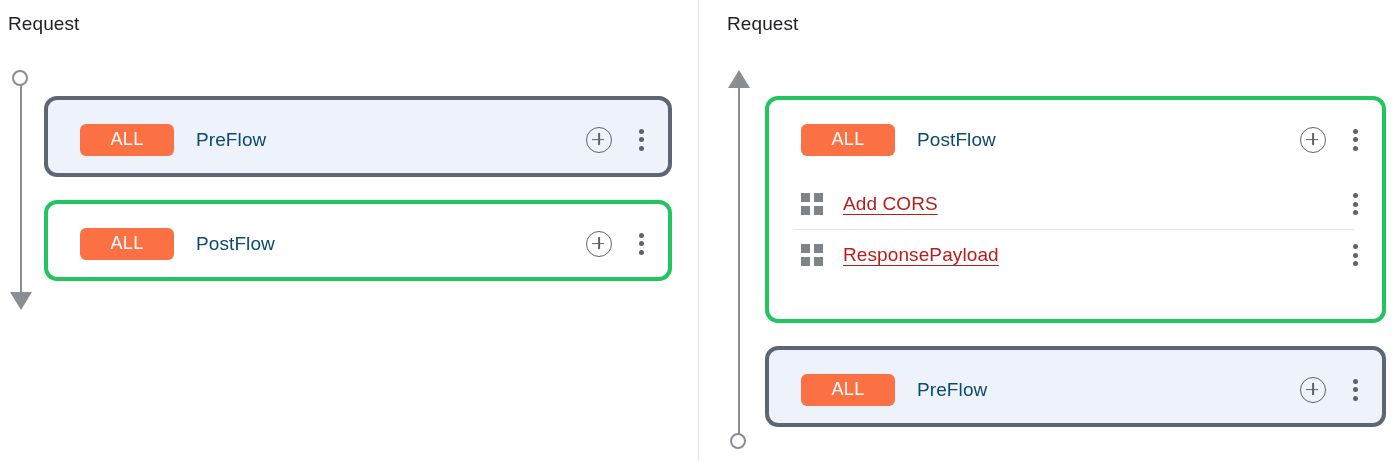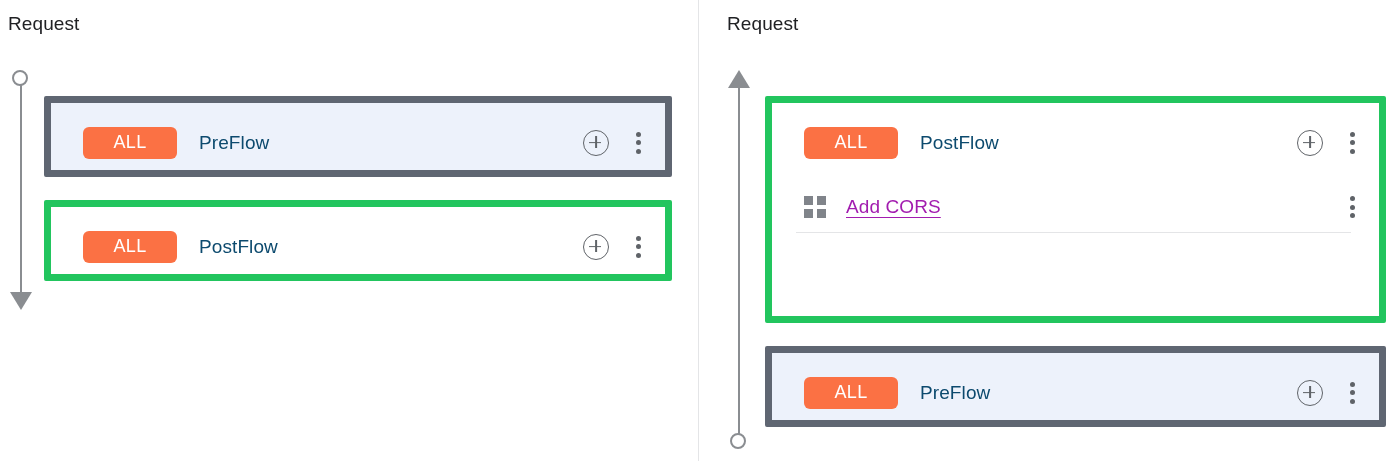--- a/index.html
+++ b/index.html
@@ -93,22 +93,22 @@
     border-bottom: 18px solid #8a8d91;
   }
   .rail-response .rail-line { top: 16px; height: 350px; }
   .rail-response .rail-circle { top: 363px; }
 
   
   .card {
     position: absolute;
     box-sizing: border-box;
     background: #ffffff;
-    border: 7px solid #22c55e;
-    border-radius: 2px;
+    border: 4px solid #22c55e;
+    border-radius: 13px;
   }
   .card.selected {
     background: #edf2fb;
     border-color: #5f6672;
   }
 
   .flow-row {
     display: flex;
     align-items: center;
     height: 50px;
@@ -213,21 +213,21 @@
   .policy-row {
     display: flex;
     align-items: center;
     height: 50px;
     padding: 0 16px 0 32px;
     box-sizing: border-box;
   }
   .policy-link {
     margin-left: 20px;
     font-size: 19px;
-    color: #a21caf;
+    color: #b91c1c;
     text-decoration: underline;
     text-underline-offset: 4px;
     letter-spacing: .1px;
     white-space: nowrap;
     cursor: pointer;
   }
   .policy-sep {
     height: 1px;
     background: #e4e5e7;
     margin: 0 28px 0 24px;
@@ -343,20 +343,37 @@
         <span class="kebab-icon">
           <i></i>
             <i></i>
             <i></i>
         </span>
       </span>
     </div>
 
     <div class="policy-sep"></div>
 
+    <div class="policy-row">
+      <span class="grid-icon">
+        <i></i>
+          <i></i>
+          <i></i>
+          <i></i>
+      </span>
+      <a class="policy-link">ResponsePayload</a>
+      <span class="row-spacer"></span>
+      <span class="icon-btn">
+        <span class="kebab-icon">
+          <i></i>
+            <i></i>
+            <i></i>
+        </span>
+      </span>
+    </div>
   </div>
 
   <div class="card selected" id="card-res-preflow">
     <div class="flow-row">
       <span class="badge">ALL</span>
       <span class="flow-name">PreFlow</span>
       <span class="row-spacer"></span>
       <span class="icon-btn">
         <span class="plus-icon"></span>
       </span>

